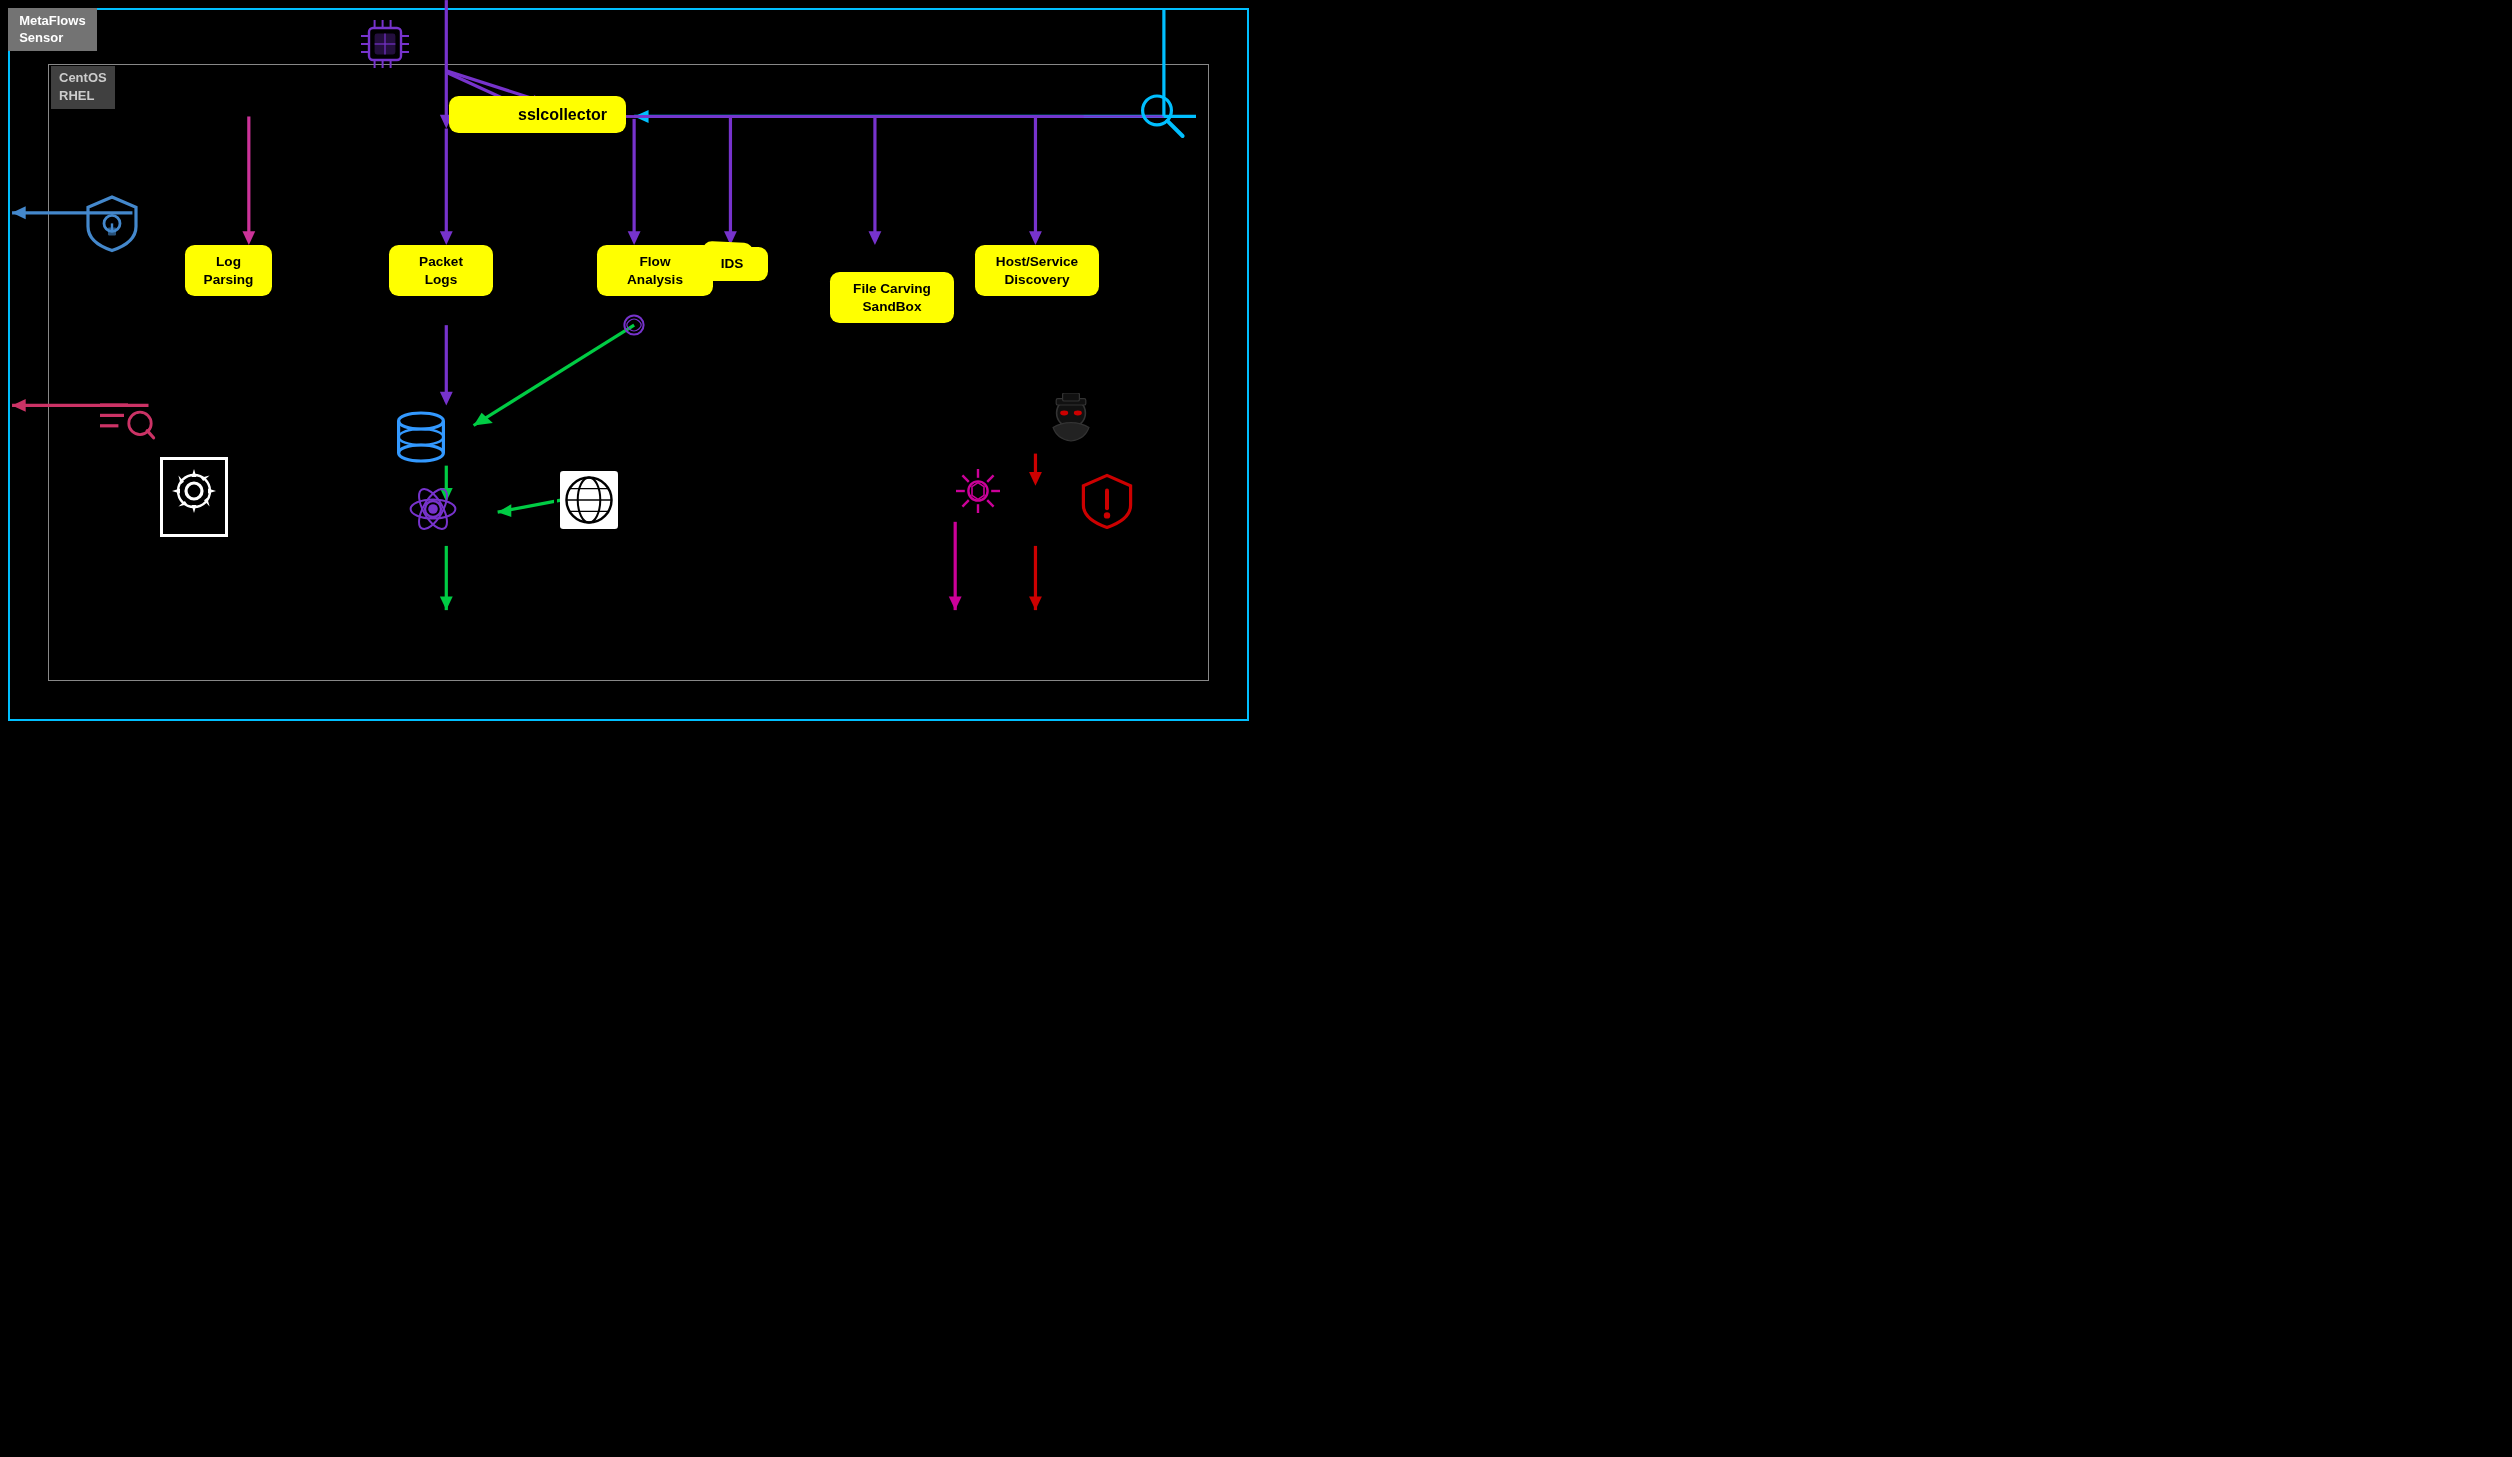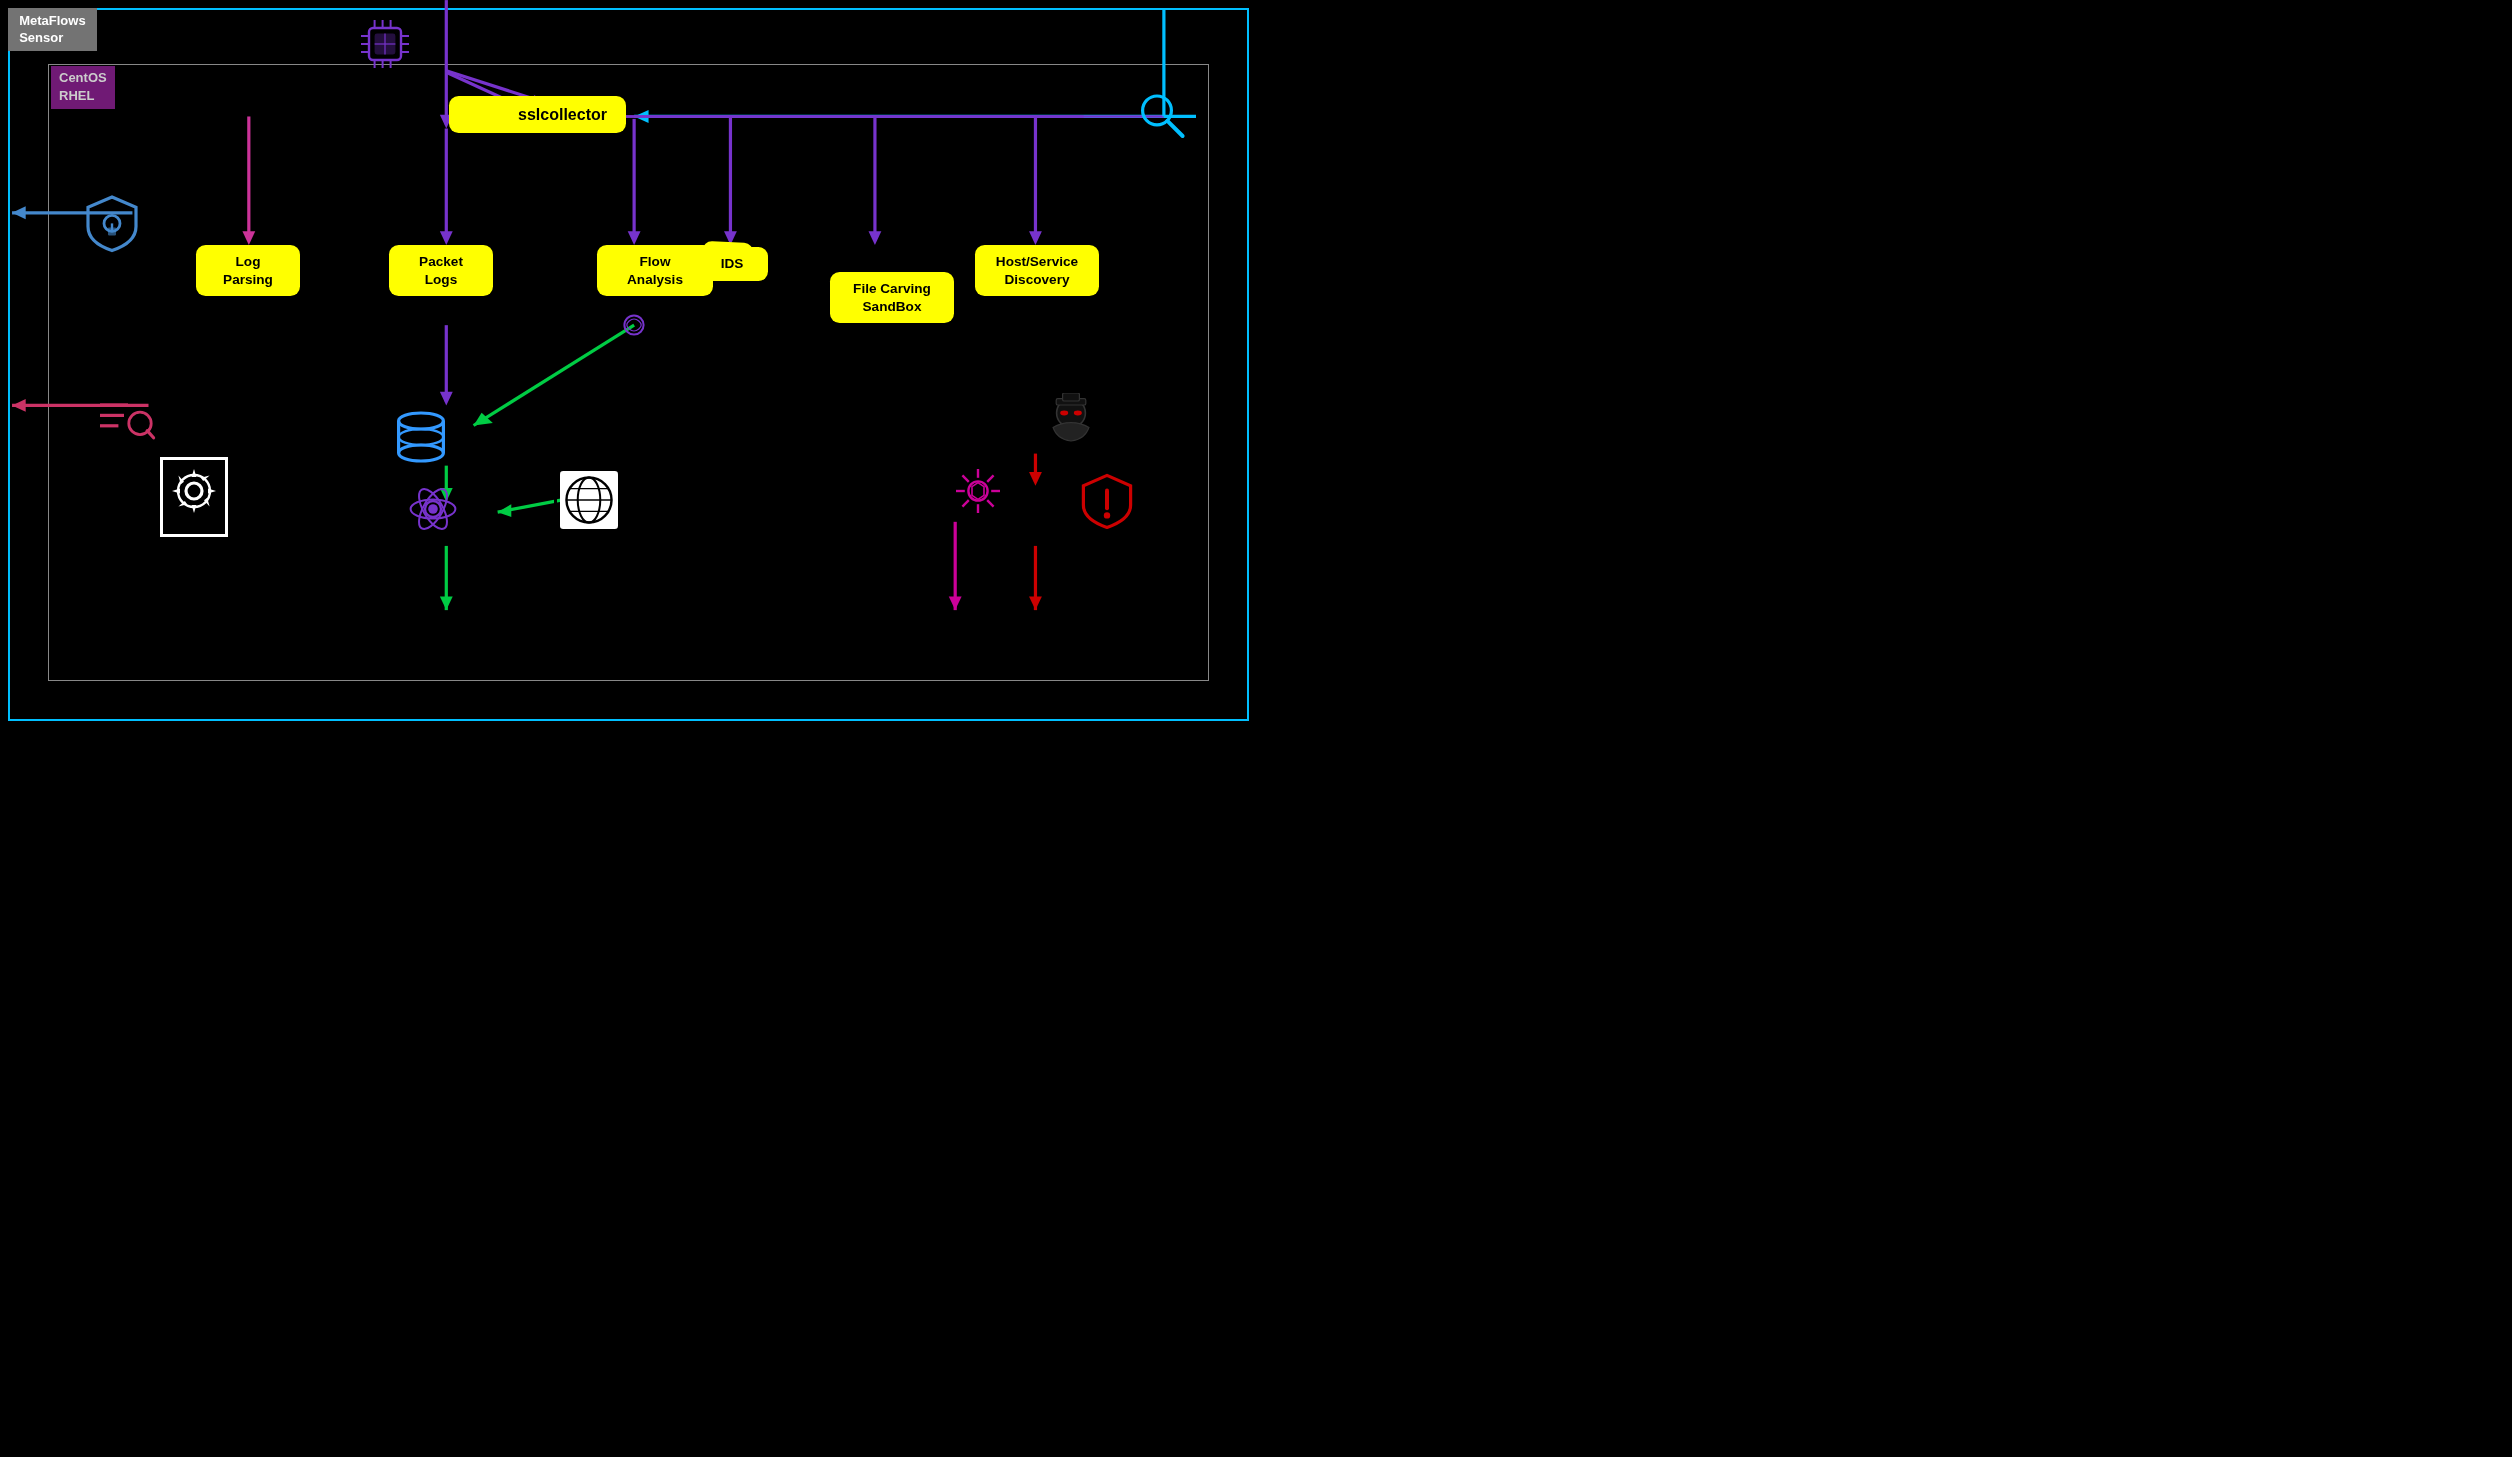--- a/index.html
+++ b/index.html
@@ -44,21 +44,21 @@
       top: 64px;
       left: 48px;
       right: 48px;
       bottom: 48px;
       border: 1.6px solid #888;
     }
     .centos-label {
       position: absolute;
       top: 66px;
       left: 51px;
-      background: #701a75;
+      background: #404040;
       color: #ccc;
       font-size: 13px;
       font-weight: bold;
       padding: 3.2px 8px;
       line-height: 1.4;
       z-index: 10;
     }
     
     .yellow-box {
       position: absolute;
@@ -439,21 +439,21 @@
   </div>
 
   <div class="shield-alert-icon">
     <svg width="52" height="56" viewBox="0 0 65 70">
       <path d="M32.5 3 L62 16 L62 40 Q62 58 32.5 68 Q3 58 3 40 L3 16 Z" fill="none" stroke="#cc0000" stroke-width="4"></path>
       <line x1="32.5" y1="22" x2="32.5" y2="44" stroke="#cc0000" stroke-width="5" stroke-linecap="round"></line>
       <circle cx="32.5" cy="53" r="4" fill="#cc0000"></circle>
     </svg>
   </div>
 
-  <div class="yellow-box" style="top:245px; left:196px; width:104px;">
+  <div class="yellow-box" style="top:245px; left:185px; width:87px;">
     <span>Log<br>Parsing</span>
   </div>
 
   <div class="yellow-box" style="top:245px; left:389px; width:104px;">
     <span>Packet<br>Logs</span>
   </div>
 
   <div class="yellow-box" style="top:245px; left:562px; width:116px;margin-left:35px;">
     <span>Flow<br>Analysis</span>
   </div>

